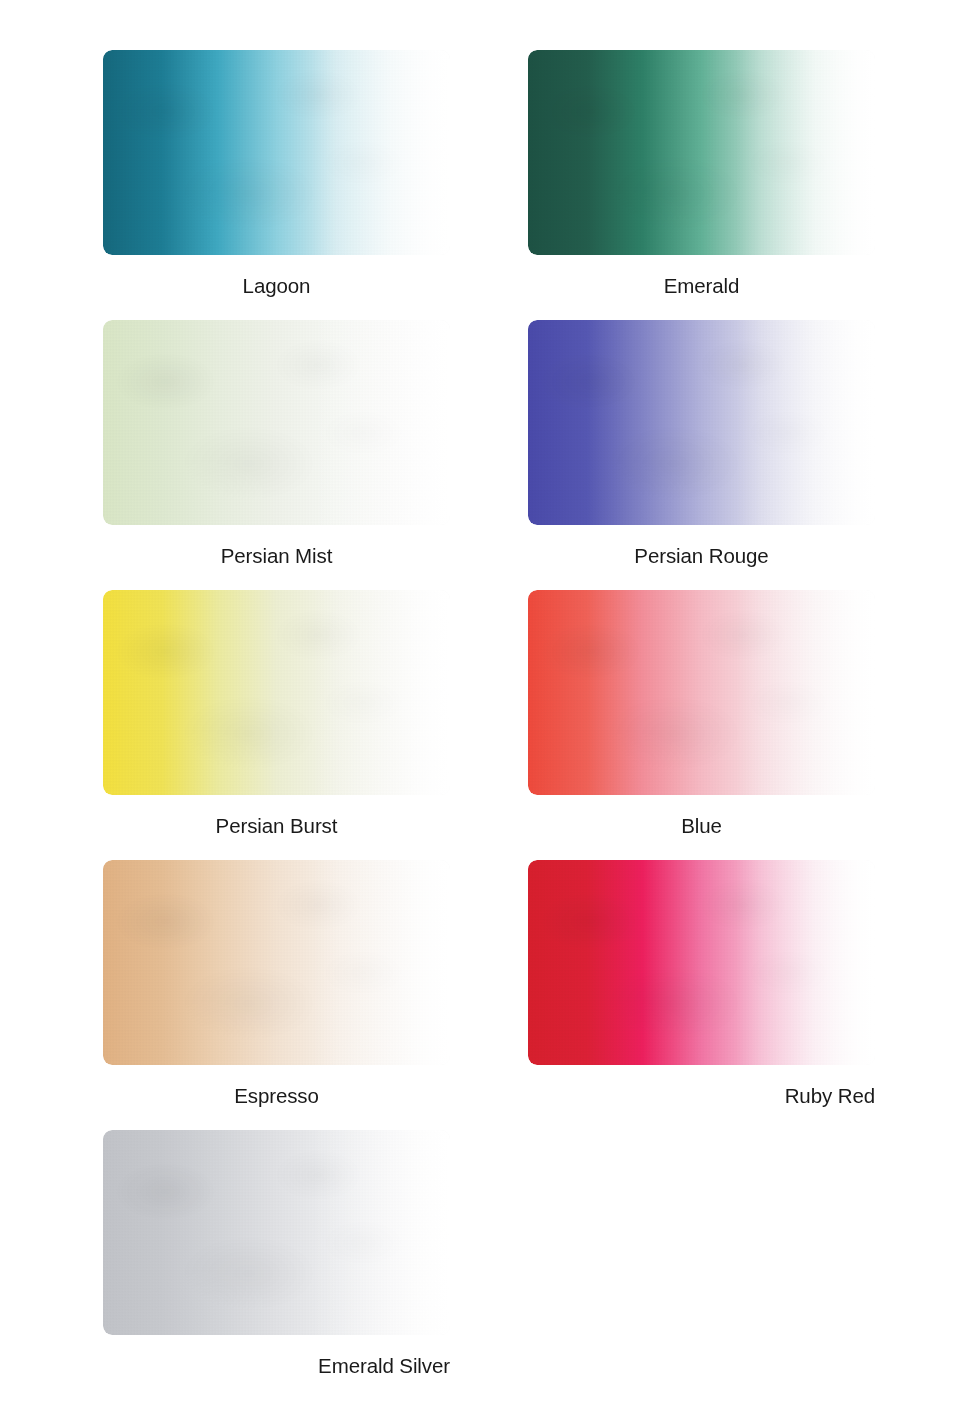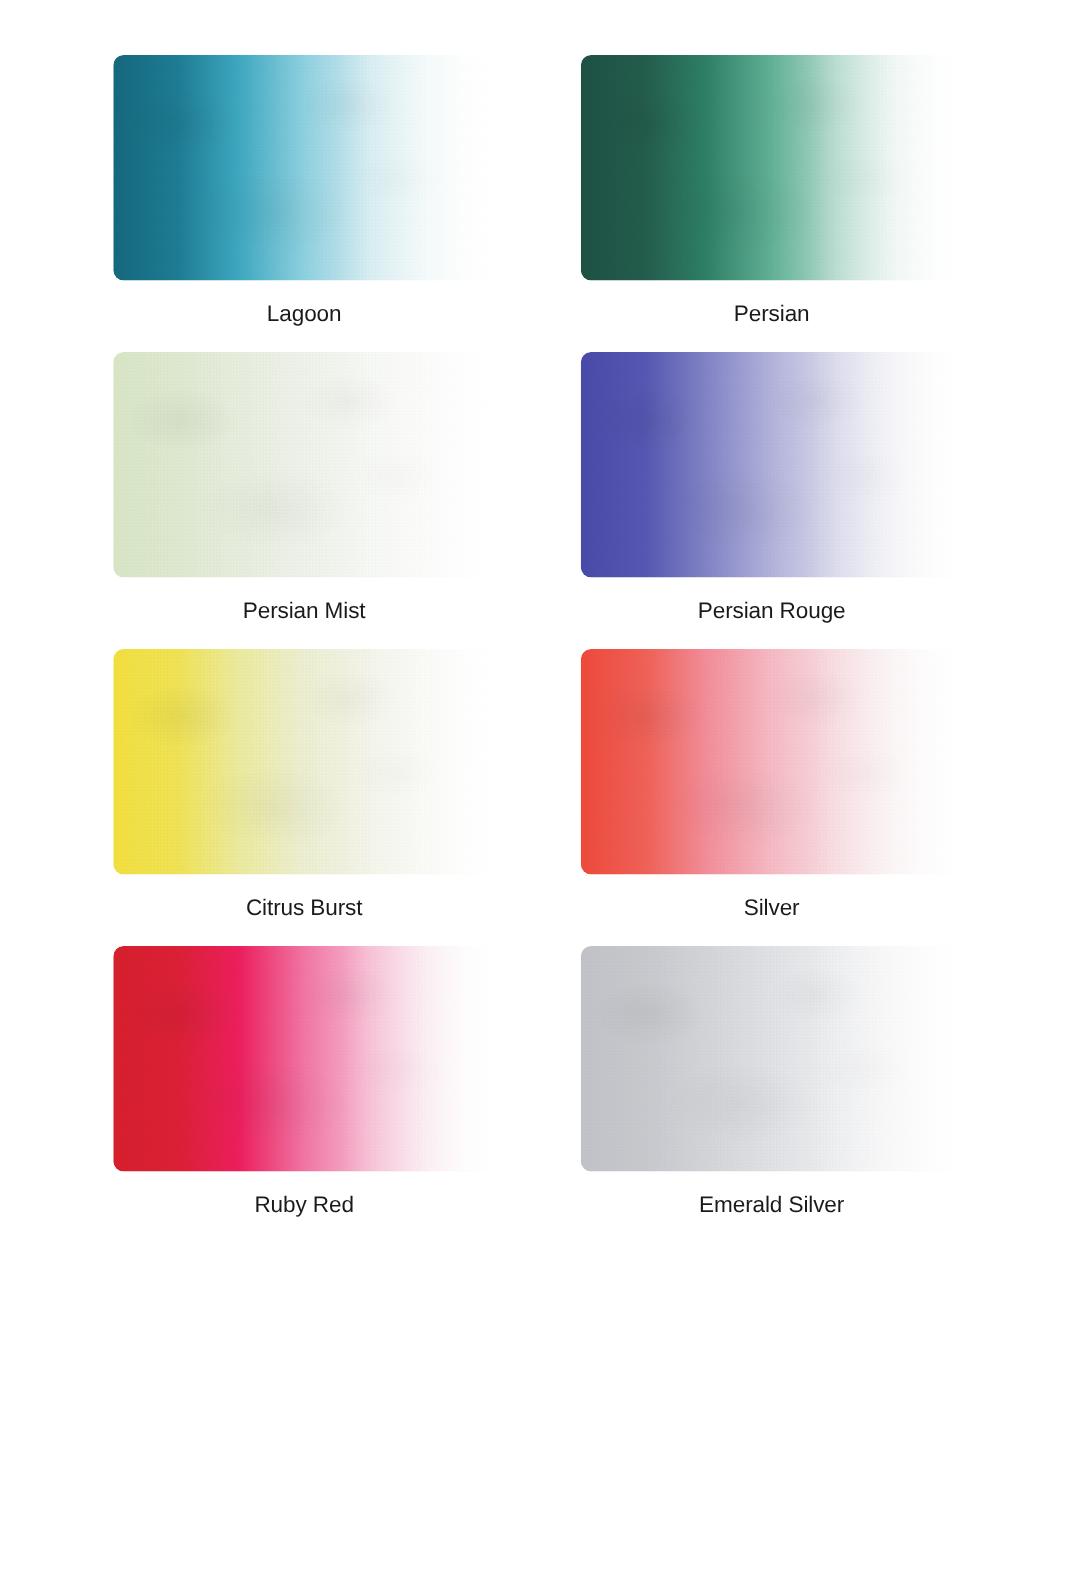--- a/index.html
+++ b/index.html
@@ -29,21 +29,21 @@
     column-gap: 78px;
     row-gap: 0px;
   }
   .swatch-cell {
     width: 347px;
     height: 270px;
     display: flex;
     flex-direction: column;
     align-items: center;
   }
-  .swatch-cell.last-row { height: 250px; }
+  .swatch-cell.last-row { height: 250px; align-items: flex-end; }
 
   .swatch-chip {
     position: relative;
     width: 347px;
     height: 205px;
     border-radius: 9px;
     overflow: hidden;
     background: #ffffff;
   }
   .swatch-cell.last-row .swatch-chip { height: 205px; }
@@ -123,21 +123,21 @@
       <div class="swatch-label">Lagoon</div>
     </div>
 
     <div class="swatch-cell">
       <div class="swatch-chip">
         <div class="chip-gradient" style="background: linear-gradient(90deg, rgb(29, 82, 68) 0%, rgb(35, 94, 77) 17%, rgb(46, 129, 104) 33%, rgb(98, 179, 152) 50%, rgb(182, 221, 208) 67%, rgb(238, 248, 244) 83%, rgb(255, 255, 255) 100%);"></div>
         <div class="chip-texture"></div>
         <div class="chip-mottle"></div>
         <div class="chip-fade"></div>
       </div>
-      <div class="swatch-label">Persian</div>
+      <div class="swatch-label">Emerald</div>
     </div>
 
     <div class="swatch-cell">
       <div class="swatch-chip">
         <div class="chip-gradient" style="background: linear-gradient(90deg, rgb(219, 232, 199) 0%, rgb(224, 235, 210) 17%, rgb(233, 240, 224) 33%, rgb(241, 244, 236) 50%, rgb(248, 250, 246) 67%, rgb(253, 253, 252) 83%, rgb(255, 255, 255) 100%);"></div>
         <div class="chip-texture"></div>
         <div class="chip-mottle"></div>
         <div class="chip-fade"></div>
       </div>
       <div class="swatch-label">Persian Mist</div>
@@ -153,34 +153,43 @@
       <div class="swatch-label">Persian Rouge</div>
     </div>
 
     <div class="swatch-cell">
       <div class="swatch-chip">
         <div class="chip-gradient" style="background: linear-gradient(90deg, rgb(245, 226, 63) 0%, rgb(242, 229, 86) 17%, rgb(238, 237, 160) 33%, rgb(239, 241, 212) 50%, rgb(245, 246, 234) 67%, rgb(251, 251, 247) 83%, rgb(255, 255, 255) 100%);"></div>
         <div class="chip-texture"></div>
         <div class="chip-mottle"></div>
         <div class="chip-fade"></div>
       </div>
-      <div class="swatch-label">Citrus Burst</div>
+      <div class="swatch-label">Persian Burst</div>
     </div>
 
 
     <div class="swatch-cell">
       <div class="swatch-chip">
         <div class="chip-gradient" style="background: linear-gradient(90deg, rgb(240, 74, 60) 0%, rgb(242, 98, 88) 17%, rgb(245, 143, 155) 33%, rgb(248, 188, 198) 50%, rgb(250, 222, 227) 67%, rgb(253, 245, 246) 83%, rgb(255, 255, 255) 100%);"></div>
         <div class="chip-texture"></div>
         <div class="chip-mottle"></div>
         <div class="chip-fade"></div>
       </div>
-      <div class="swatch-label">Silver</div>
-    </div>
-
+      <div class="swatch-label">Blue</div>
+    </div>
+
+    <div class="swatch-cell">
+      <div class="swatch-chip">
+        <div class="chip-gradient" style="background: linear-gradient(90deg, rgb(227, 179, 132) 0%, rgb(231, 191, 149) 17%, rgb(239, 211, 180) 33%, rgb(245, 229, 212) 50%, rgb(250, 242, 234) 67%, rgb(253, 250, 247) 83%, rgb(255, 255, 255) 100%);"></div>
+        <div class="chip-texture"></div>
+        <div class="chip-mottle"></div>
+        <div class="chip-fade"></div>
+      </div>
+      <div class="swatch-label">Espresso</div>
+    </div>
 
     <div class="swatch-cell last-row">
       <div class="swatch-chip">
         <div class="chip-gradient" style="background: linear-gradient(90deg, rgb(217, 31, 45) 0%, rgb(222, 32, 54) 17%, rgb(239, 31, 94) 33%, rgb(244, 118, 166) 50%, rgb(249, 188, 212) 67%, rgb(253, 236, 243) 83%, rgb(255, 255, 255) 100%);"></div>
         <div class="chip-texture"></div>
         <div class="chip-mottle"></div>
         <div class="chip-fade"></div>
       </div>
       <div class="swatch-label">Ruby Red</div>
     </div>

